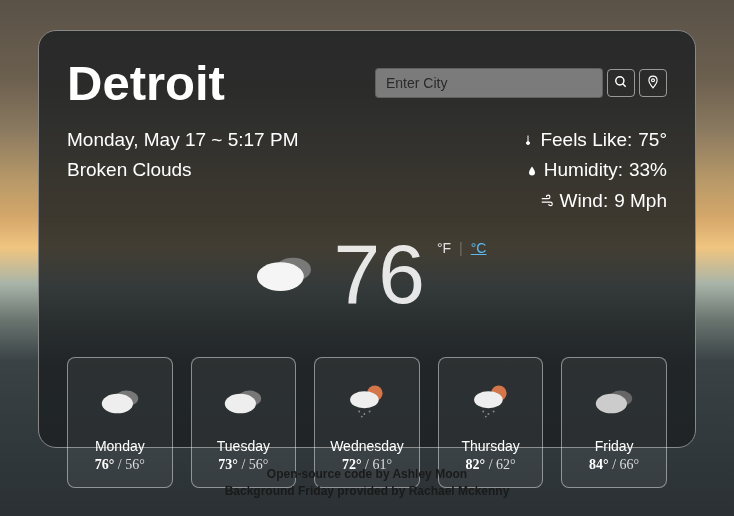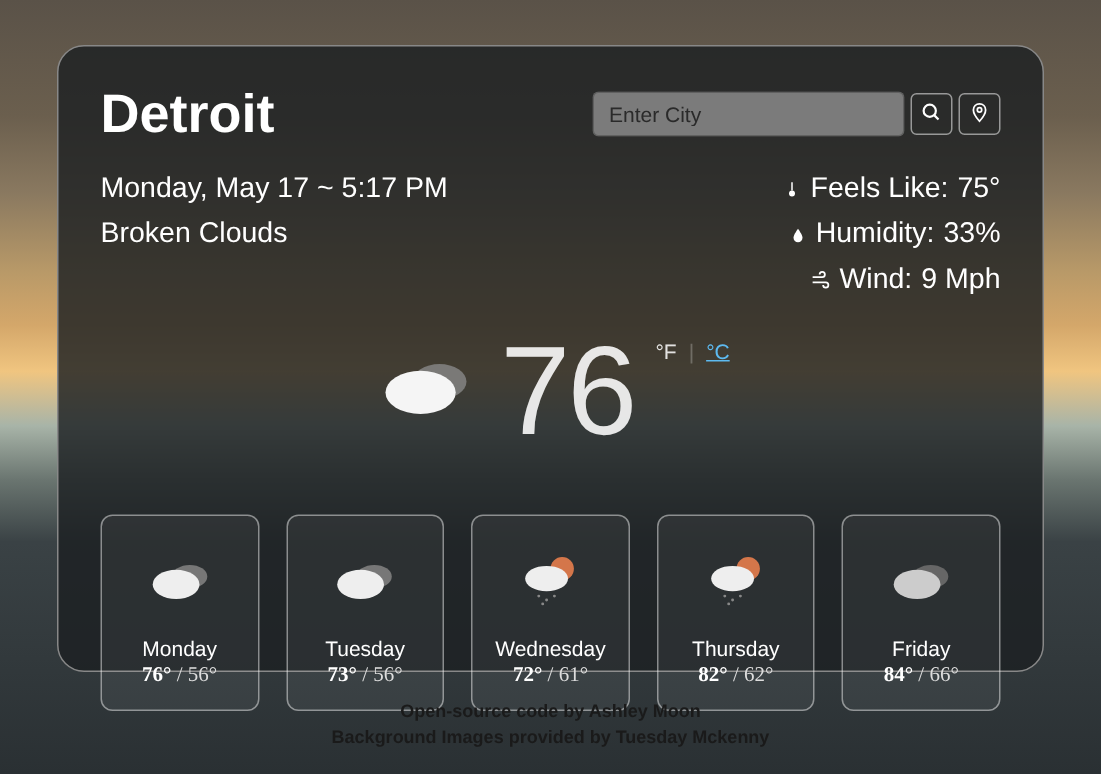--- a/index.html
+++ b/index.html
@@ -27,34 +27,34 @@
       padding: 24px 28px 18px 28px;
       color: #fff;
     }
     .top-row {
       display: flex;
       justify-content: space-between;
       align-items: center;
       gap: 10px;
     }
     .city {
-      font-size: 36px;
+      font-size: 49px;
       font-weight: 700;
     }
     .search-wrap {
       display: flex;
       align-items: center;
       gap: 4px;
     }
     .search-input {
       background: rgba(190,190,190,0.55);
       border: 1px solid rgba(80,80,80,0.6);
       border-radius: 4px;
       padding: 6px 10px;
-      width: 208px;
+      width: 228px;
       font-size: 14px;
       color: #222;
     }
     .search-input::placeholder { color: #2a2a2a; }
     .icon-btn {
       width: 28px;
       height: 28px;
       border: 1px solid rgba(200,200,200,0.7);
       border-radius: 4px;
       background: transparent;
@@ -264,14 +264,14 @@
           </svg>
       </div>
       <div class="day-name">Friday</div>
       <div class="day-temp"><span class="hi">84°</span><span class="lo"> / 66°</span></div>
     </div>
   </div>
 </div>
 
 <div class="footer">
   <div>Open-source code by Ashley Moon</div>
-  <div>Background Images provided by Tuesday Mckenny</div>
+  <div>Background Friday provided by Rachael Mckenny</div>
 </div>
 
 </body></html>

